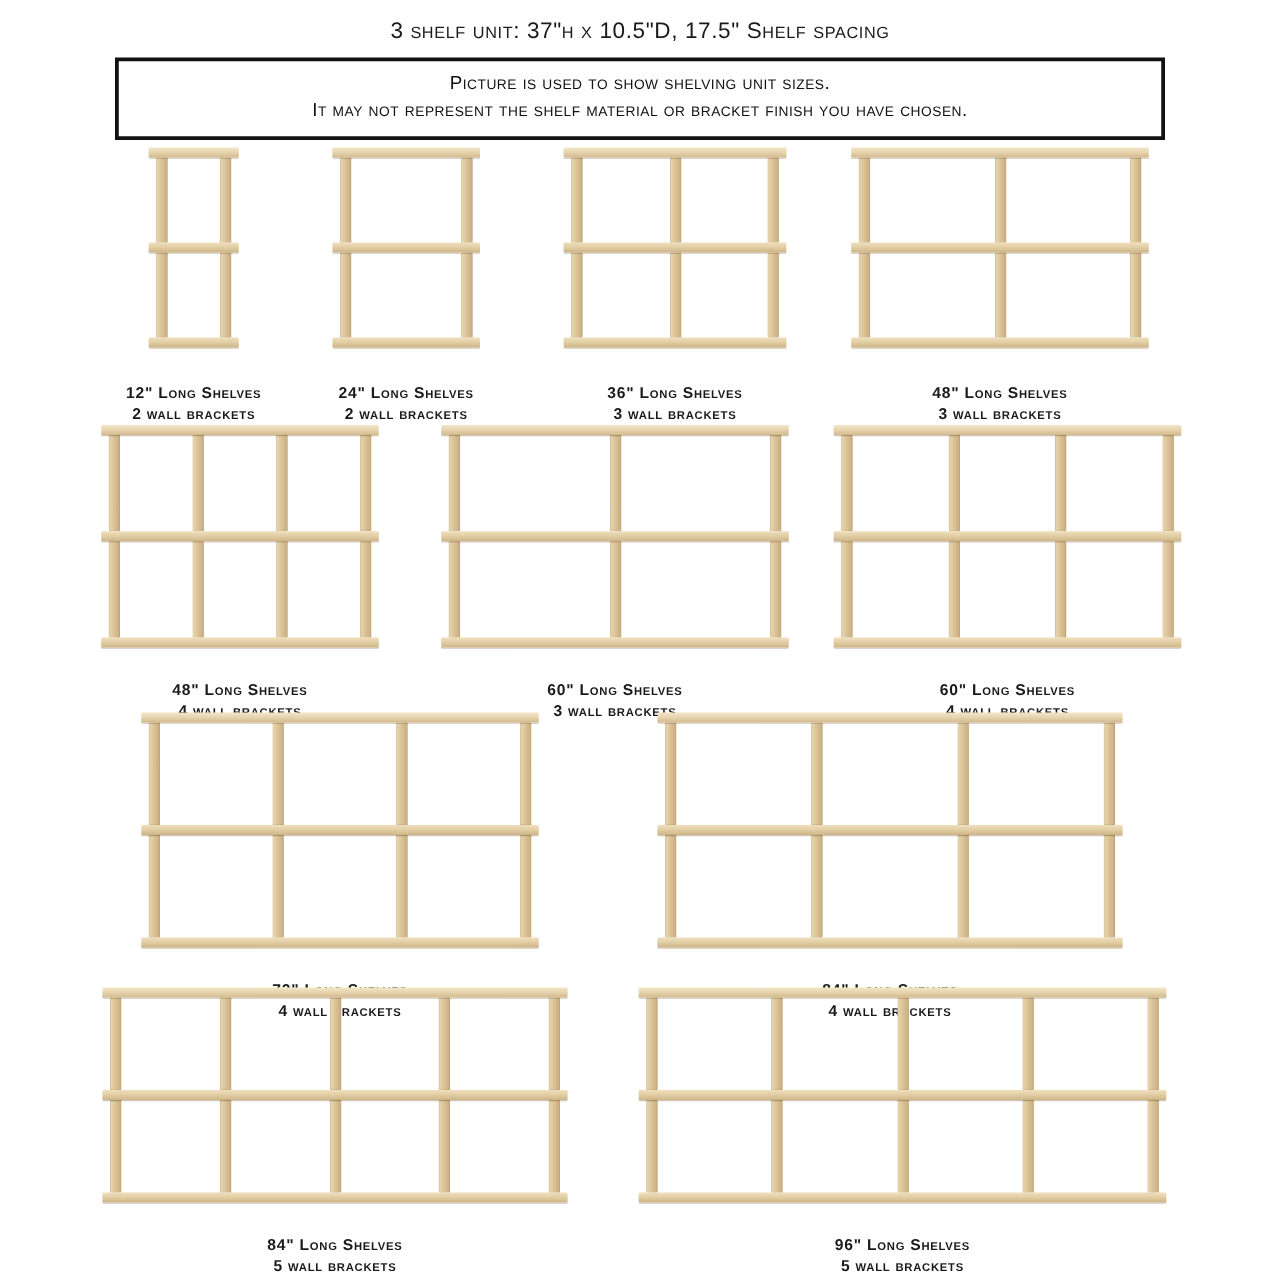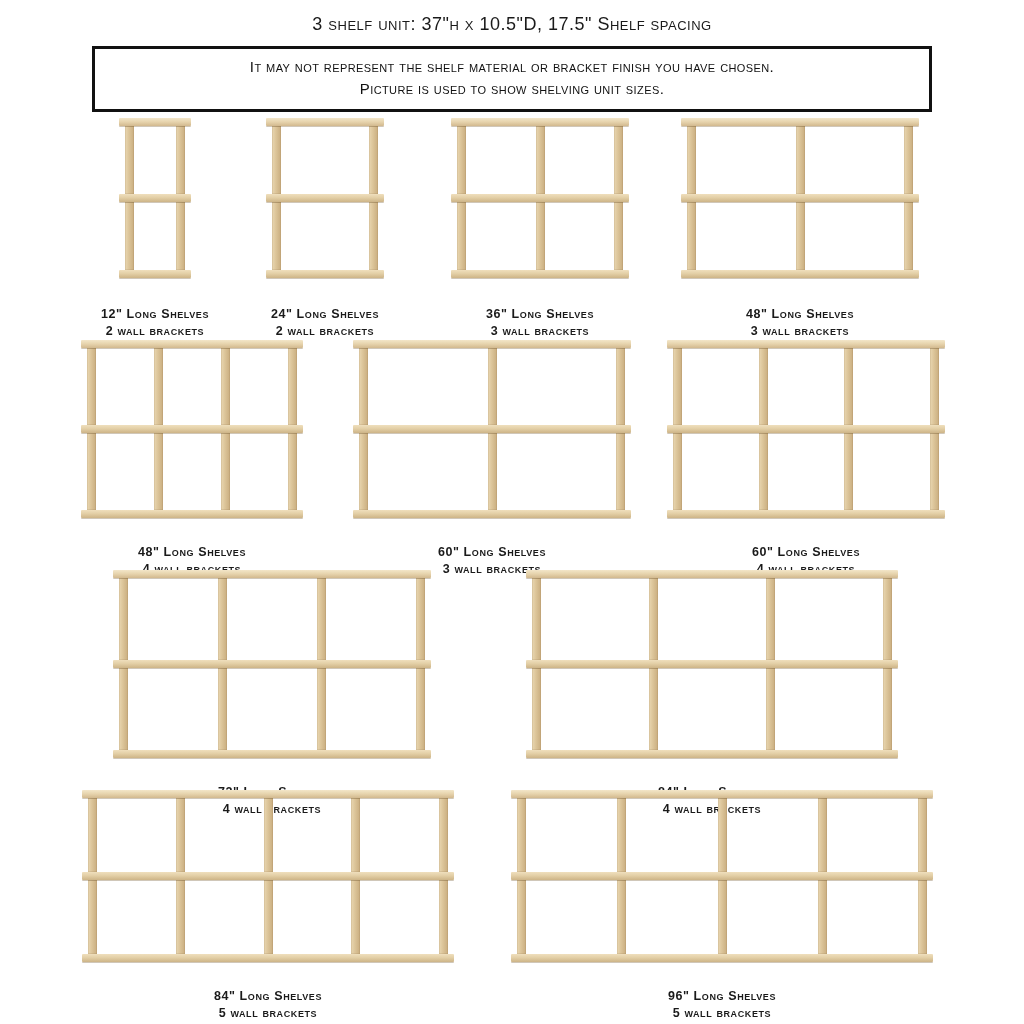--- a/index.html
+++ b/index.html
@@ -98,22 +98,22 @@
   }
 </style>
 </head>
 <body>
 
 <div class="page">
 
   <div class="title">3 shelf unit: 37"h x 10.5"D, 17.5" Shelf spacing</div>
 
   <div class="notice-box">
+    <div class="notice-line">Picture is used to show shelving unit sizes.</div>
     <div class="notice-line">It may not represent the shelf material or bracket finish you have chosen.</div>
-    <div class="notice-line">Picture is used to show shelving unit sizes.</div>
   </div>
 
   <div class="row" id="row0" style="top:118px; height:220px;">
       <div class="unit" style="left: 119px; top: 0px; width: 72px; height: 160px;">
         <div class="unit-art" style="width: 72px; height: 160px;">
           <div class="post" style="left: 6px; top: 8px; width: 9px; height: 68px;"></div>
           <div class="post" style="left: 6px; top: 84px; width: 9px; height: 68px;"></div>
           <div class="post" style="left: 57px; top: 8px; width: 9px; height: 68px;"></div>
           <div class="post" style="left: 57px; top: 84px; width: 9px; height: 68px;"></div>
           <div class="board top" style="top: 0px; width: 72px; height: 8px;"></div>

